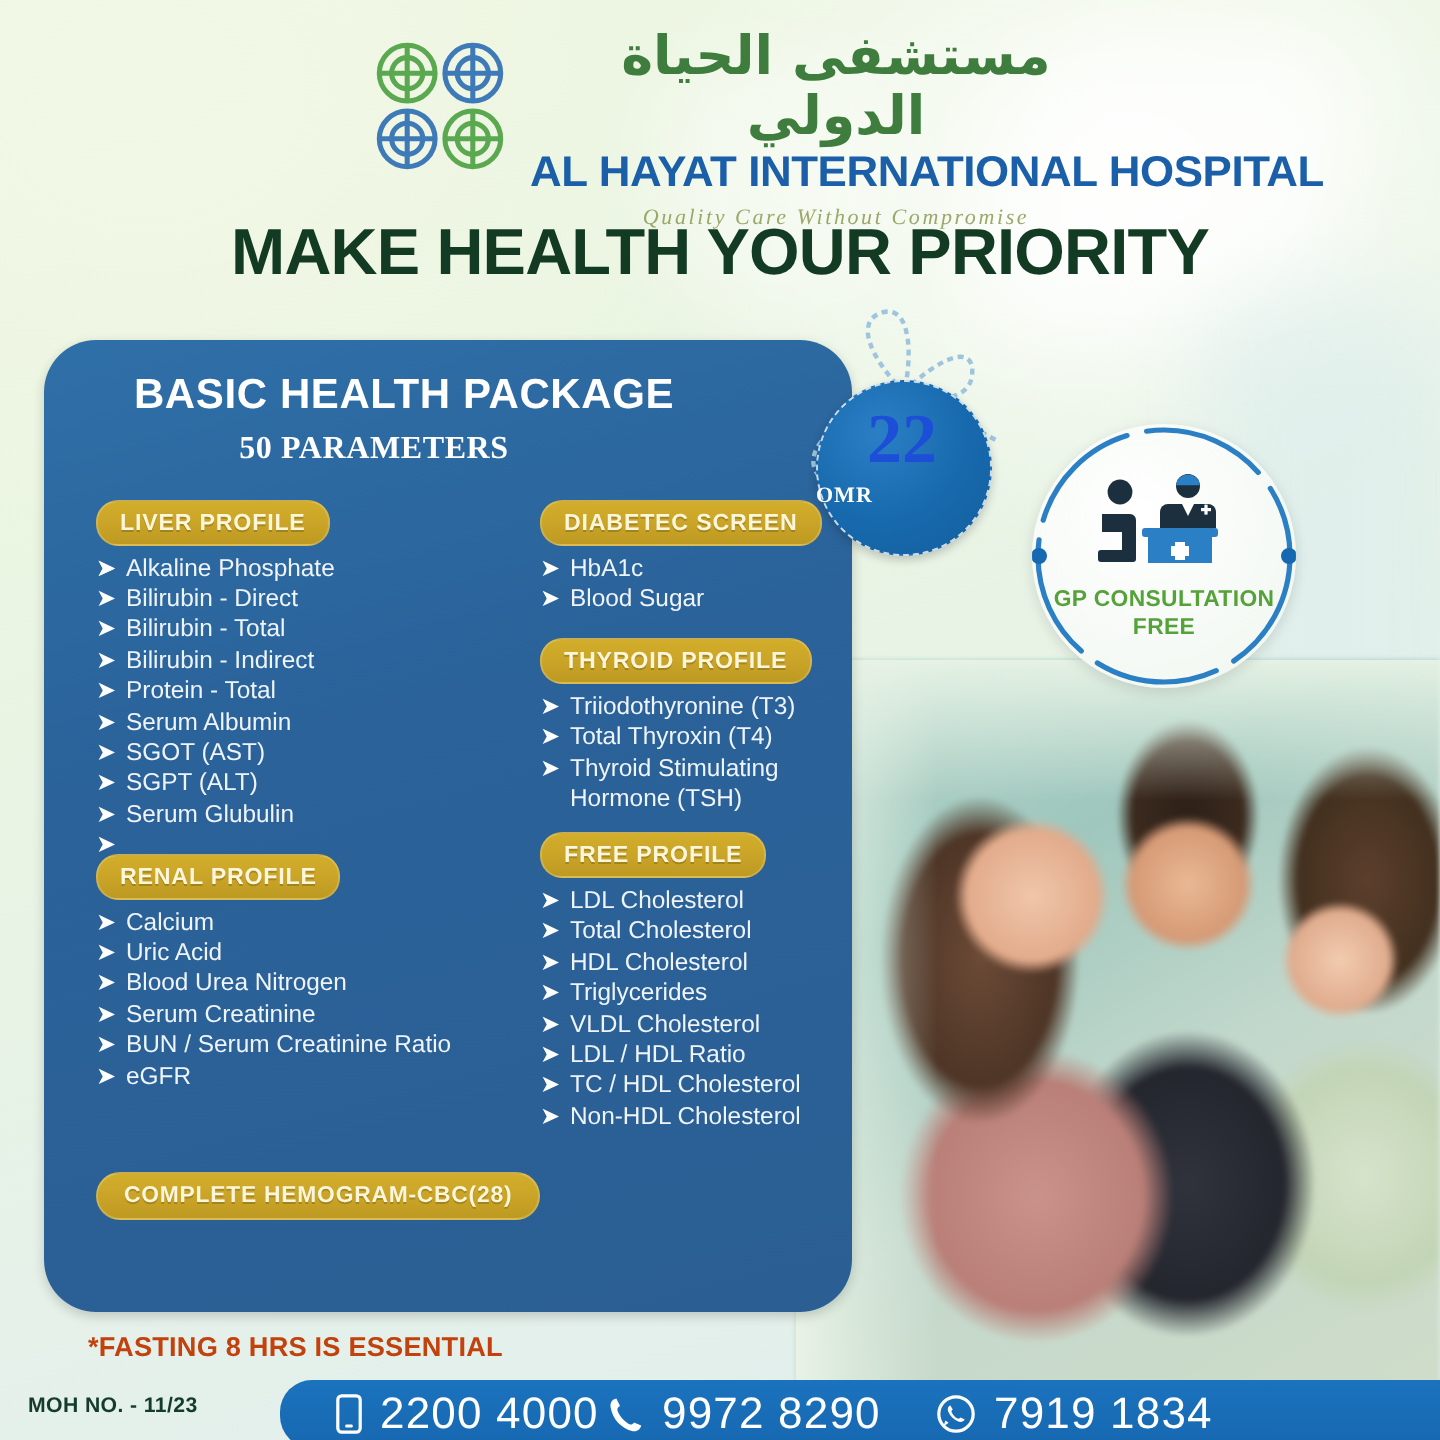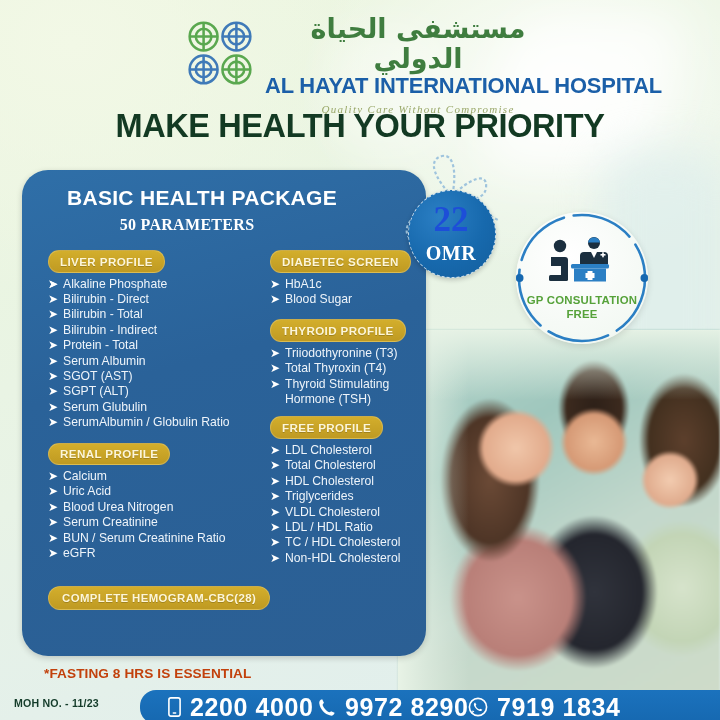--- a/index.html
+++ b/index.html
@@ -122,22 +122,22 @@
     background:radial-gradient(circle at 36% 30%,#2b7fc4 0%,#1769ad 55%,#135e9d 100%);
     border:1.6px dashed rgba(255,255,255,.75);
     box-shadow:0 2px 5px rgba(0,0,0,.2);
   }
   .tag-num{
     position:absolute;left:18px;top:52px;width:86px;text-align:center;
     font-family:"Liberation Serif", serif;font-weight:700;font-size:35px;color:#1d4ed8;
     line-height:36px;
   }
   .tag-cur{
-    position:absolute;left:18px;top:92px;width:86px;text-align:center;
-    font-family:"Liberation Serif", serif;font-weight:700;font-size:20px;color:#fff;
+    position:absolute;left:18px;top:92px;width:86px;
+    font-family:"Liberation Serif", serif;font-weight:700;font-size:11px;color:#fff;
     letter-spacing:.5px;
   }
 
   
   .gp{
     position:absolute;left:516px;top:212px;width:132px;height:132px;border-radius:50%;
     background:radial-gradient(circle at 40% 34%, #ffffff 0%, #f4f9f4 70%, #eaf2ea 100%);
     box-shadow:0 2px 7px rgba(0,0,0,.12);
   }
   .gp-ring{position:absolute;inset:0;border-radius:50%;}
@@ -155,22 +155,22 @@
   .footbar{
     position:absolute;left:140px;top:690px;width:600px;height:34px;
     background:linear-gradient(180deg,#1b72bd 0%,#1668b0 100%);
     border-radius:16px 0 0 16px;
   }
   .moh{
     position:absolute;left:14px;top:697px;
     font-size:10.6px;font-weight:700;color:#143c2a;letter-spacing:.2px;
   }
   .fitem{position:absolute;top:697px;display:flex;align-items:center;gap:9px;color:#fff;}
-  .fitem .fnum{font-size:25px;font-weight:700;letter-spacing:.6px;line-height:20px;}
-  .f1{left:168px;} .f2{left:318px;} .f3{left:468px;}
+  .fitem .fnum{font-size:22px;font-weight:400;letter-spacing:.6px;line-height:20px;}
+  .f1{left:168px;} .f2{left:304px;} .f3{left:468px;}
   .bgbot{
     position:absolute;left:560px;top:690px;width:160px;height:30px;
     background:linear-gradient(180deg,rgba(214,226,208,.8),rgba(214,226,208,.3));
   }
 </style>
 </head>
 <body>
 
 <div class="stage">
 
@@ -231,21 +231,21 @@
           <li><span class="arw">➤</span></li>
           <li><span class="arw">➤</span><span>Alkaline Phosphate</span></li>
           <li><span class="arw">➤</span><span>Bilirubin - Direct</span></li>
           <li><span class="arw">➤</span><span>Bilirubin - Total</span></li>
           <li><span class="arw">➤</span><span>Bilirubin - Indirect</span></li>
           <li><span class="arw">➤</span><span>Protein - Total</span></li>
           <li><span class="arw">➤</span><span>Serum Albumin</span></li>
           <li><span class="arw">➤</span><span>SGOT (AST)</span></li>
           <li><span class="arw">➤</span><span>SGPT (ALT)</span></li>
           <li><span class="arw">➤</span><span>Serum Glubulin</span></li>
-          <li><span class="arw">➤</span><span>SerumAlbumin / Globulin Ratio</span></li>
+          <li><span class="arw">➤</span></li>
         </ul>
       </div>
 
       <div class="gap"></div>
 
       <div>
         <span class="pill">RENAL PROFILE</span>
         <ul class="items">
           <li><span class="arw">➤</span><span>Calcium</span></li>
           <li><span class="arw">➤</span><span>Uric Acid</span></li>

